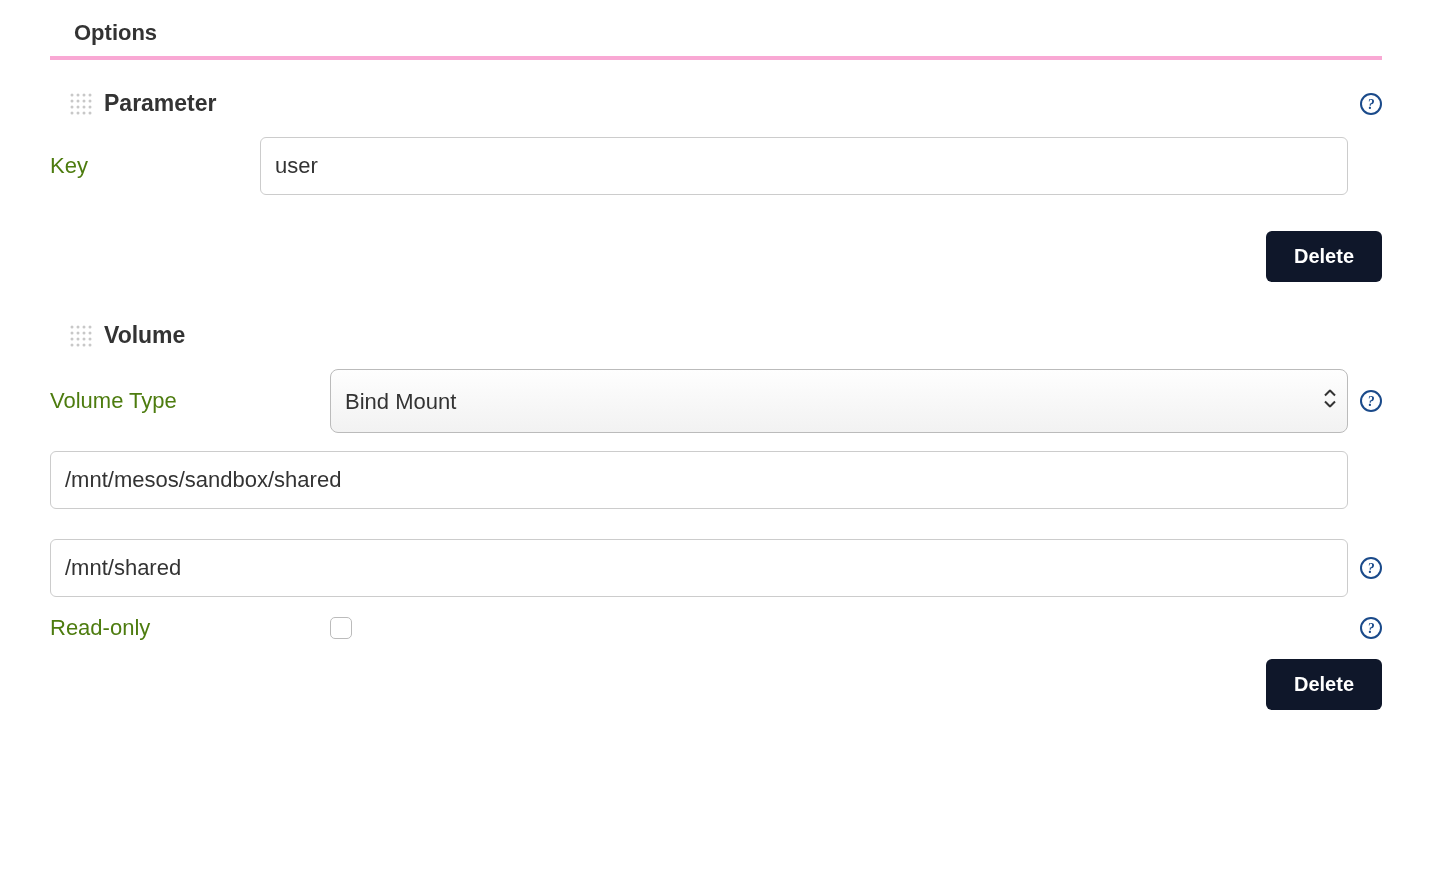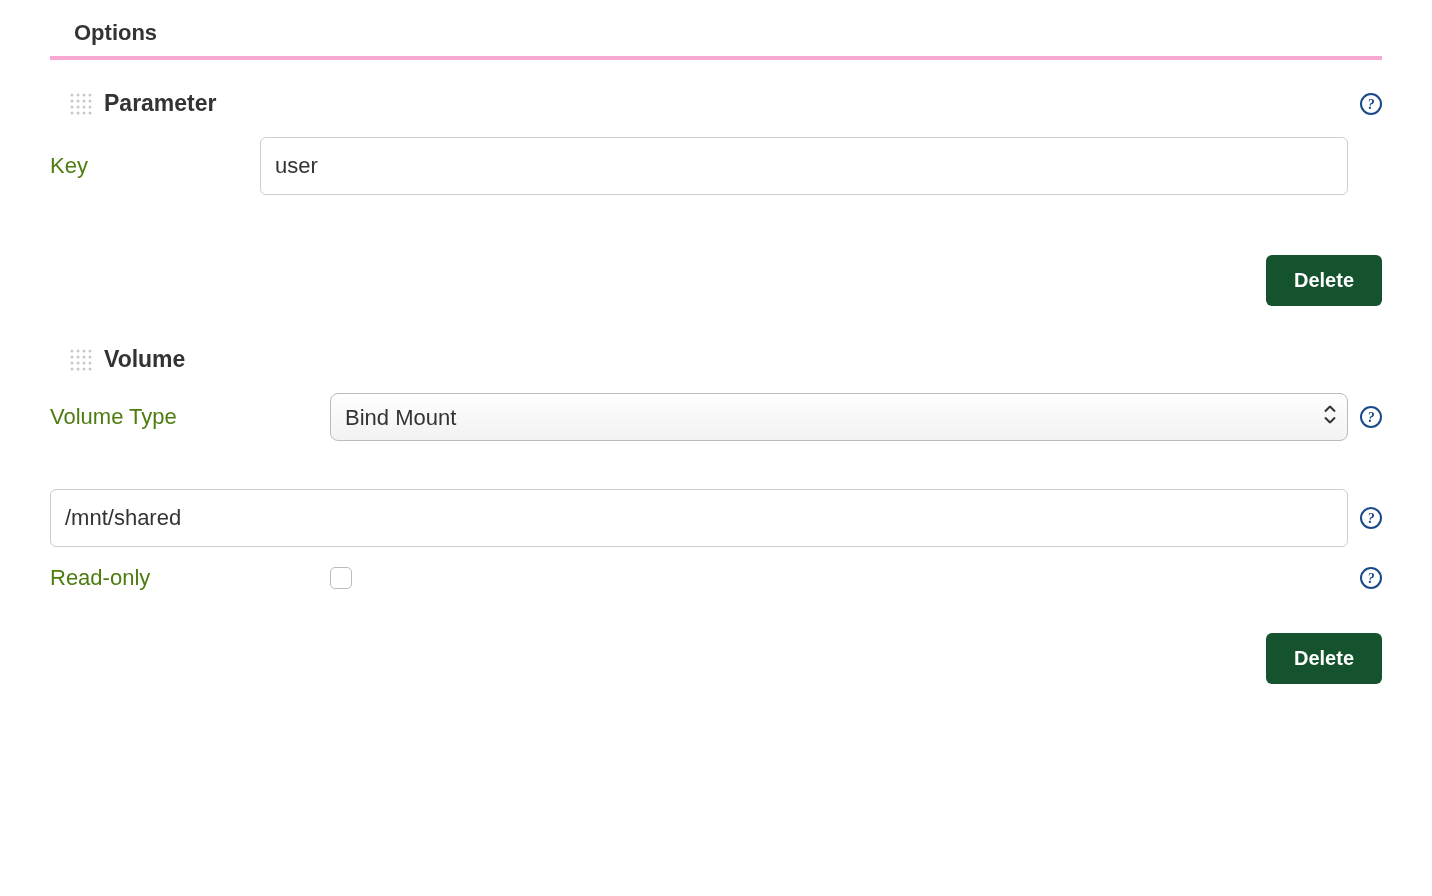--- a/index.html
+++ b/index.html
@@ -79,21 +79,21 @@
   border: 1px solid #ccc;
   border-radius: 6px;
   background: #fff;
 }
 .select-wrap {
   position: relative;
   width: 100%;
 }
 select {
   width: 100%;
-  height: 48px;
+  height: 64px;
   padding: 6px 40px 6px 14px;
   font-size: 22px;
   color: #333;
   border: 1px solid #bbb;
   border-radius: 8px;
   background: linear-gradient(#fefefe, #f2f2f2);
   appearance: none;
   -webkit-appearance: none;
 }
 .select-caret {
@@ -110,29 +110,28 @@
   border-radius: 5px;
   background: #fff;
   cursor: pointer;
 }
 .delete-row {
   display: flex;
   justify-content: flex-end;
   margin-top: 8px;
 }
 .btn-delete {
-  background: #14532d;
+  background: #0f172a;
   color: #fff;
   font-weight: 700;
   font-size: 20px;
   border: none;
   border-radius: 6px;
   padding: 14px 28px;
   cursor: pointer;
-  margin-top: 24px;
 }
 .spacer-help { width: 34px; flex-shrink: 0; }
 </style>
 </head>
 <body>
 
 <div class="section-header">Options</div>
 
 <div class="block">
   <div class="block-header">
@@ -227,20 +226,23 @@
     </div>
     <div class="help-icon" style="margin-left:12px;">
       <svg width="22" height="22" viewBox="0 0 22 22">
         <circle cx="11" cy="11" r="10" fill="#fff" stroke="#1a4a8a" stroke-width="2"></circle>
         <text x="11" y="16" text-anchor="middle" font-size="14" font-weight="bold" fill="#1a4a8a" font-style="italic" font-family="Georgia, serif">?</text>
       </svg>
     </div>
   </div>
 
   <div class="form-row">
+    <div class="input-col">
+      <input type="text" value="/mnt/mesos/sandbox/shared" style="">
+    </div>
     <div class="spacer-help"></div>
   </div>
 
   <div class="form-row with-help" style="margin-top:30px;">
     <div class="input-col">
       <input type="text" value="/mnt/shared" style="">
     </div>
     <div class="help-icon" style="margin-left:12px;">
       <svg width="22" height="22" viewBox="0 0 22 22">
         <circle cx="11" cy="11" r="10" fill="#fff" stroke="#1a4a8a" stroke-width="2"></circle>

